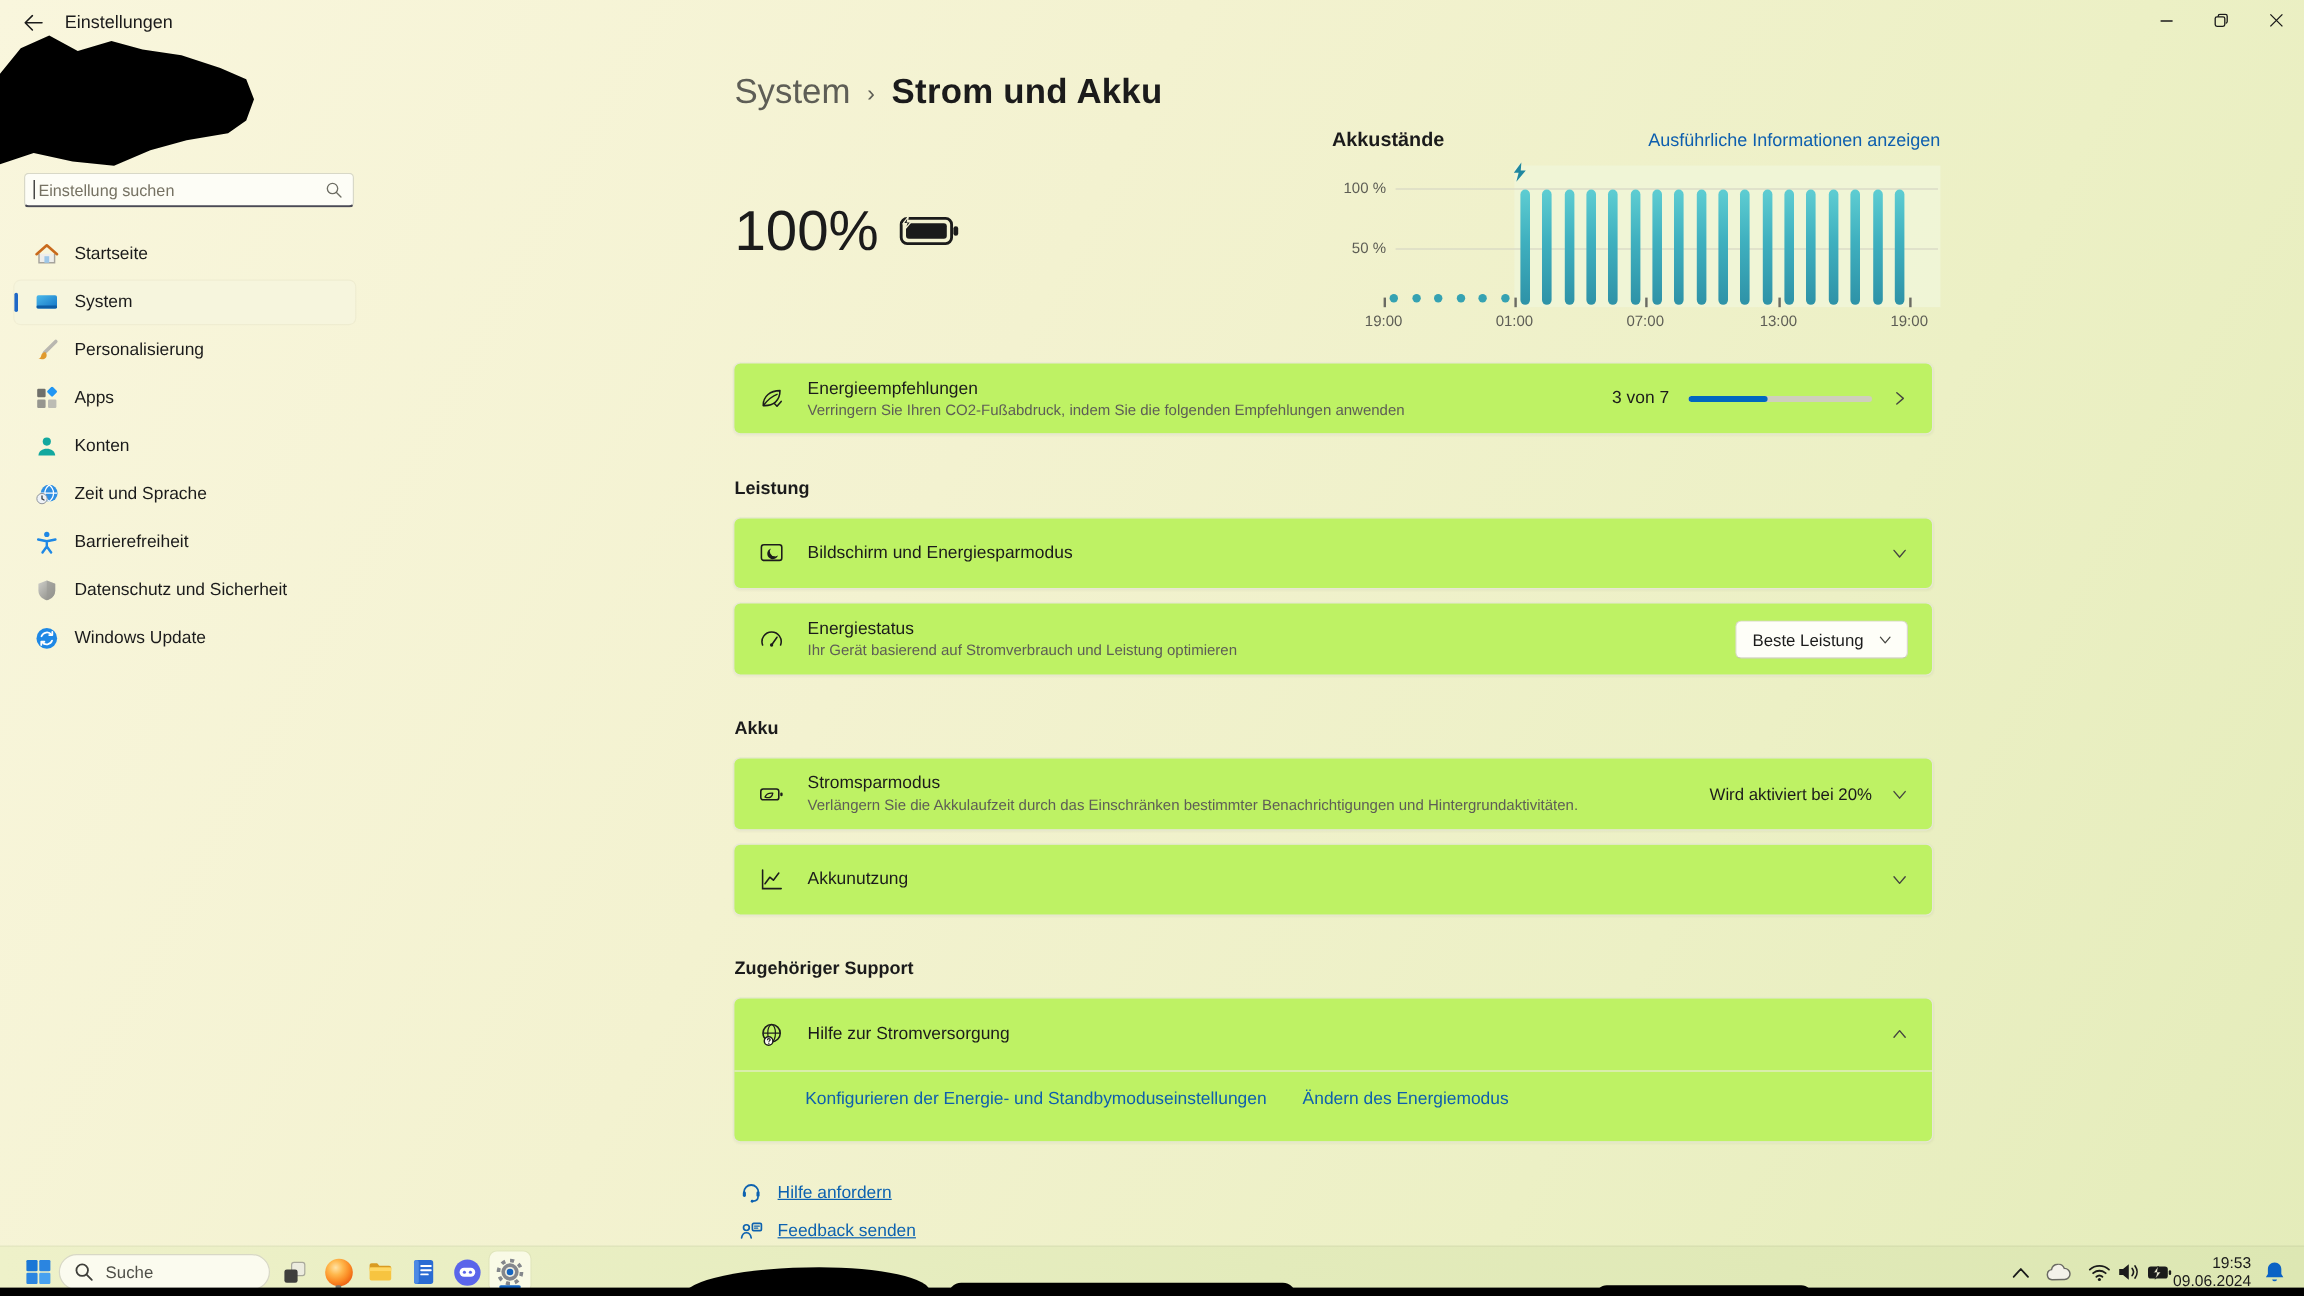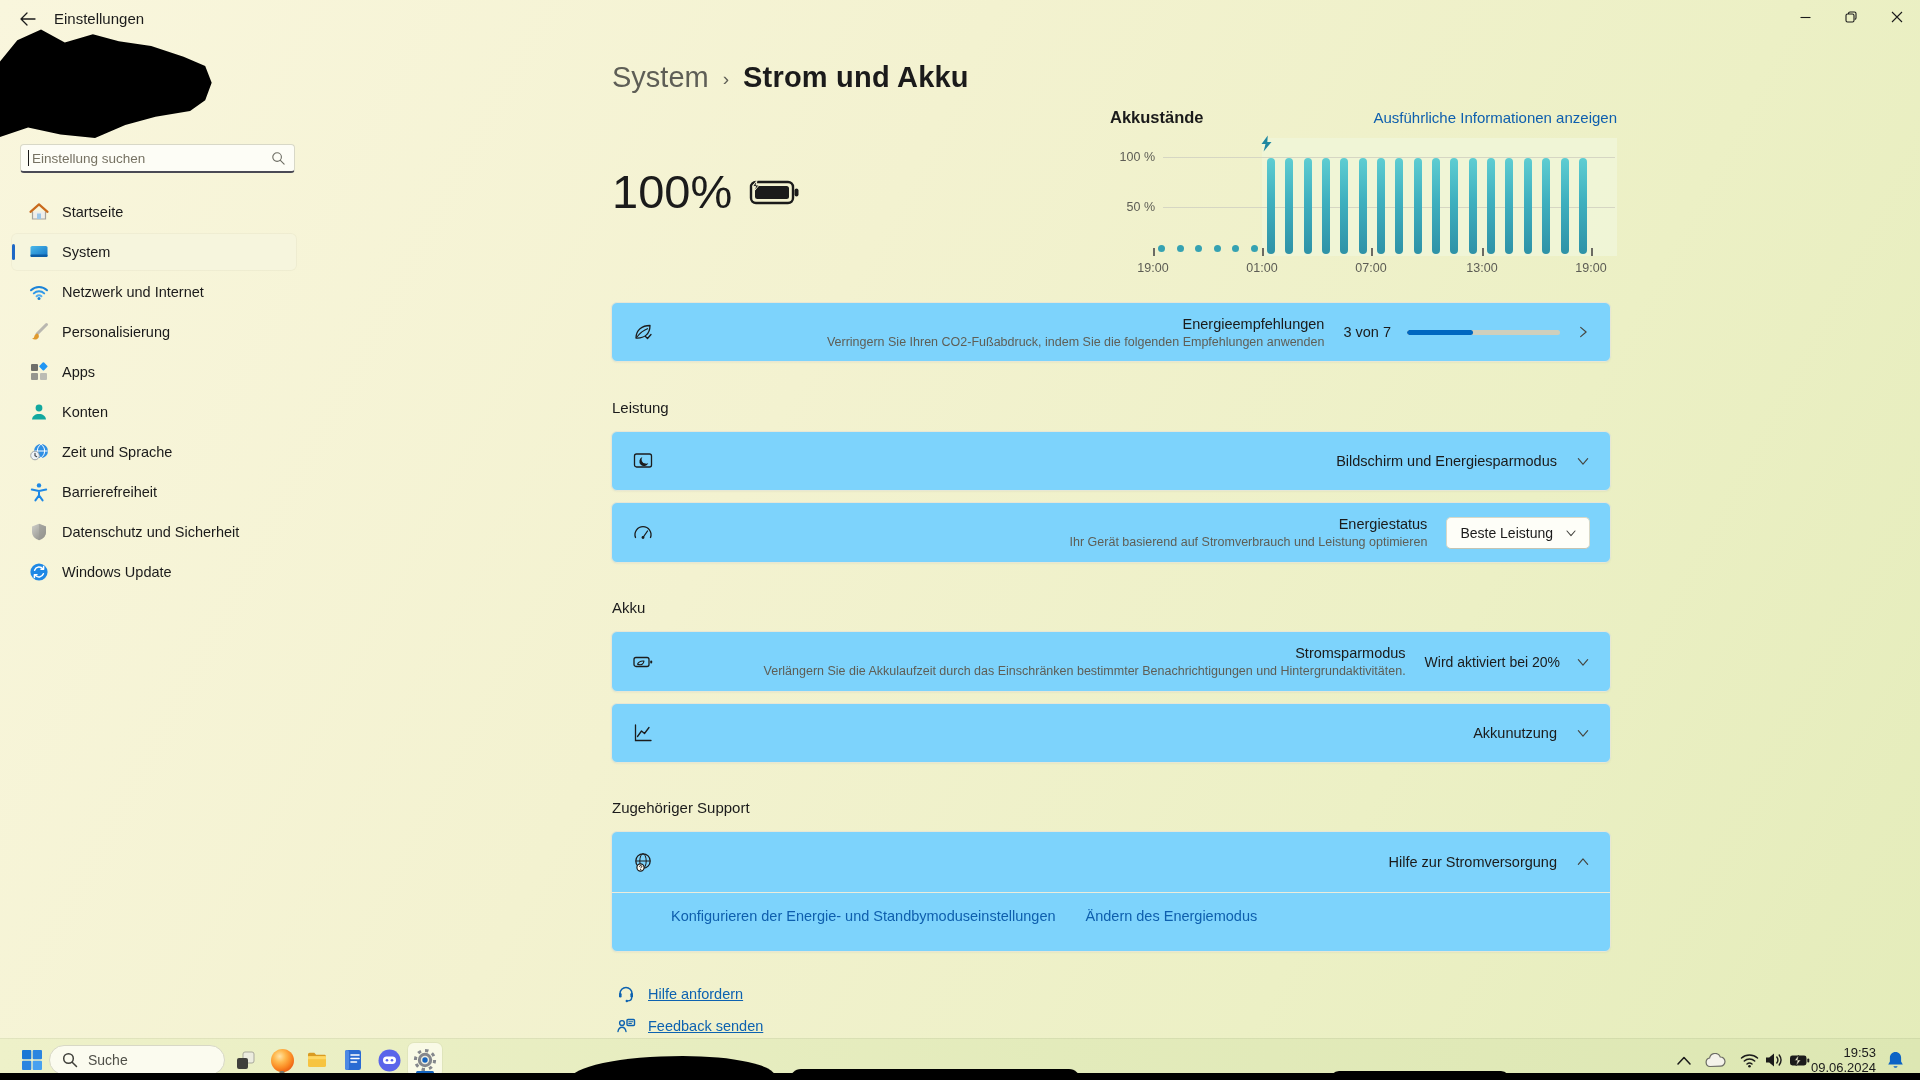--- a/index.html
+++ b/index.html
@@ -61,27 +61,27 @@
   .bolt { position:absolute; left:155px; top:37px; }
   .bars { position:absolute; left:162px; top:60px; width:320px; height:96px; display:flex; justify-content:space-between; }
   .bars i { width:8px; height:96px; border-radius:4px;
     background:linear-gradient(180deg,#5ecdd2 0%,#3fb0bf 45%,#2e92a7 100%); }
   .dots { position:absolute; left:53px; top:147px; width:100px; display:flex; justify-content:space-between; }
   .dots i { width:7px; height:7px; border-radius:50%; background:#35a2b2; }
   .tick { position:absolute; top:150px; width:1.5px; height:8px; background:#6b6b63; }
   .xlab { position:absolute; top:163px; transform:translateX(-50%); font-size:12.5px; color:#5d5d55; }
 
   
-  .card { position:absolute; left:611px; width:1000px; background:#7dd3fc; border:1px solid #e7e7d5; border-radius:6px; box-shadow:0 1px 2px rgba(0,0,0,0.04);text-align:right; }
+  .card { position:absolute; left:611px; width:1000px; background:#bef264; border:1px solid #e7e7d5; border-radius:6px; box-shadow:0 1px 2px rgba(0,0,0,0.04); }
   .card-row { display:flex; align-items:center; padding:0 20px; gap:19px; height:100%; }
   .card-ic { width:22px; height:22px; flex:0 0 22px; color:#1c1c1c; }
   .card-txt { flex:1; display:flex; flex-direction:column; gap:3px; }
   .card-title { font-size:14.5px; }
   .card-sub { font-size:12.5px; color:#5e5e56; }
-  .sec-h { position:absolute; left:612px; font-size:15px; font-weight:400; }
+  .sec-h { position:absolute; left:612px; font-size:15px; font-weight:700; }
   .right-cluster { display:flex; align-items:center; gap:16px; }
   .count-lbl { font-size:14.5px; }
   .progress { width:153px; height:5px; border-radius:3px; background:#cfcfbd; overflow:hidden; }
   .progress i { display:block; height:100%; background:#0067c0; border-radius:3px; }
   .status-lbl { font-size:14px; }
   .dropdown { display:flex; align-items:center; gap:12px; height:32px; padding:0 12px 0 13px;
     background:#fefef8; border:1px solid #d8d8c7; border-bottom-color:#c4c4b2; border-radius:5px; font-size:14px; }
   .divider { position:absolute; left:0; right:0; height:1px; background:#ececdb; }
   .links-row { position:absolute; left:59px; top:76px; display:flex; gap:30px; }
   .blue-link { color:#0e5fae; font-size:14.5px; }
@@ -157,29 +157,20 @@
             <stop offset="1" stop-color="#1273c5"></stop>
           </linearGradient>
         </defs>
         <rect x="1.5" y="4" width="17" height="11" rx="1.6" fill="url(#sysg)"></rect>
         <rect x="1.5" y="12.6" width="17" height="2.4" rx="1" fill="#0d5da5"></rect>
       </svg>
     <span class="lbl">System</span>
   </div>
   <div class="nav-item">
     <svg class="nav-ic" viewBox="0 0 20 20">
-        <path d="M2 8.2a11.5 11.5 0 0 1 16 0" fill="none" stroke="#1b83d8" stroke-width="2" stroke-linecap="round"></path>
-        <path d="M4.8 11.4a7.4 7.4 0 0 1 10.4 0" fill="none" stroke="#2f97e8" stroke-width="2" stroke-linecap="round"></path>
-        <path d="M7.6 14.3a3.6 3.6 0 0 1 4.8 0" fill="none" stroke="#54aef2" stroke-width="2" stroke-linecap="round"></path>
-        <circle cx="10" cy="16.6" r="1.5" fill="#1b83d8"></circle>
-      </svg>
-    <span class="lbl">Netzwerk und Internet</span>
-  </div>
-  <div class="nav-item">
-    <svg class="nav-ic" viewBox="0 0 20 20">
         <path d="M17.5 2.5 8 12" stroke="#b9b7b0" stroke-width="3" stroke-linecap="round"></path>
         <path d="M8.6 11.4c-1.8.2-3 1.4-3.4 3.4-.2 1-.9 1.6-2.2 1.8 2.8 1.6 5.6.8 6.6-1.2.6-1.2.3-2.9-1-4z" fill="#e09a2d"></path>
       </svg>
     <span class="lbl">Personalisierung</span>
   </div>
   <div class="nav-item">
     <svg class="nav-ic" viewBox="0 0 20 20">
         <rect x="2" y="2" width="7" height="7" rx="1" fill="#6f6f6a"></rect>
         <rect x="2" y="11" width="7" height="7" rx="1" fill="#96968f"></rect>
         <rect x="11" y="11" width="7" height="7" rx="1" fill="#bcbcb4"></rect>

